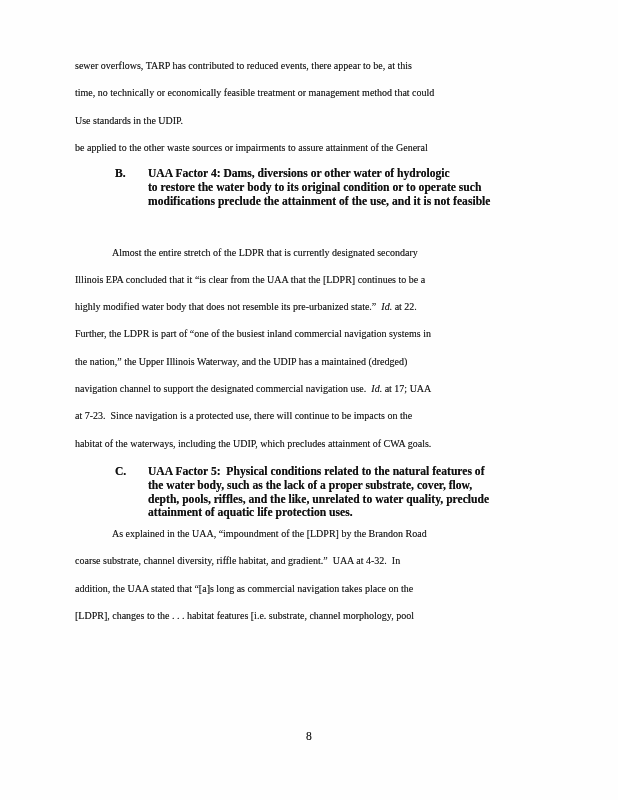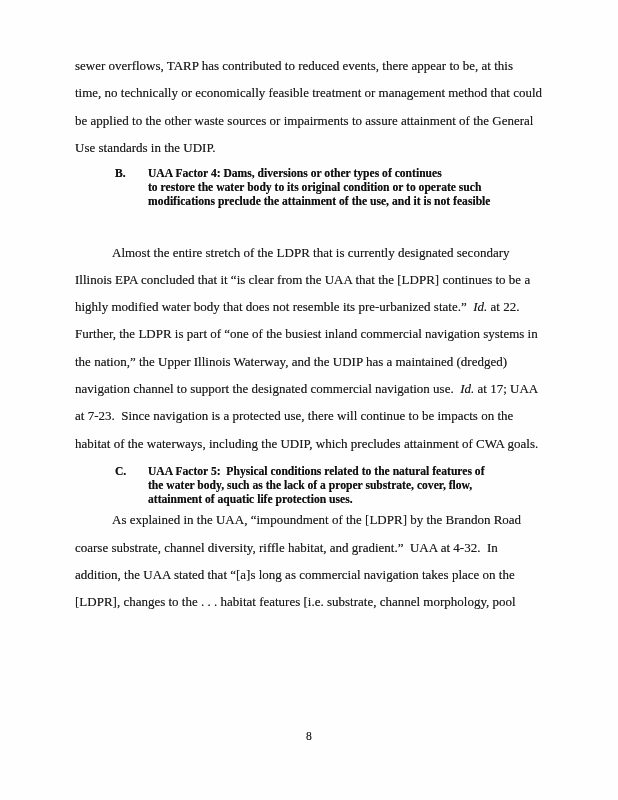--- a/index.html
+++ b/index.html
@@ -17,21 +17,21 @@
     color: #1c1c1c;
     -webkit-font-smoothing: none;
   }
   .content {
     position: absolute;
     left: 75px;
     top: 52px;
     width: 448px;
   }
   .paragraph {
-    font-size: 13px;
+    font-size: 10px;
   }
   .paragraph .line {
     line-height: 27.3px;
     white-space: pre;
     text-shadow: 0 0 0.4px rgba(20,20,20,0.55);
   }
   .line.first-indent {
     padding-left: 37px;
   }
   .heading {
@@ -71,46 +71,47 @@
   i.cite { font-style: italic; }
 </style>
 </head>
 <body>
 
 <div class="page">
   <div class="content" id="doc-content">
       <div class="paragraph">
         <div class="line">sewer overflows, TARP has contributed to reduced events, there appear to be, at this</div>
         <div class="line">time, no technically or economically feasible treatment or management method that could</div>
+        <div class="line">Use standards in the UDIP.</div>
         <div class="line">be applied to the other waste sources or impairments to assure attainment of the General</div>
-        <div class="line">Use standards in the UDIP.</div>
       </div>
       <div class="heading block-heading-b">
         <span class="h-label">B.</span>
         <div class="h-body">
-          <div class="line">UAA Factor 4: Dams, diversions or other types of continues</div>
+          <div class="line">UAA Factor 4: Dams, diversions or other water of hydrologic</div>
           <div class="line">to restore the water body to its original condition or to operate such</div>
           <div class="line">modifications preclude the attainment of the use, and it is not feasible</div>
         </div>
       </div>
       <div class="paragraph block-para-2">
         <div class="line first-indent">Almost the entire stretch of the LDPR that is currently designated secondary</div>
         <div class="line">Illinois EPA concluded that it “is clear from the UAA that the [LDPR] continues to be a</div>
         <div class="line">highly modified water body that does not resemble its pre-urbanized state.”  <i class="cite">Id.</i> at 22.</div>
         <div class="line">Further, the LDPR is part of “one of the busiest inland commercial navigation systems in</div>
         <div class="line">the nation,” the Upper Illinois Waterway, and the UDIP has a maintained (dredged)</div>
         <div class="line">navigation channel to support the designated commercial navigation use.  <i class="cite">Id.</i> at 17; UAA</div>
         <div class="line">at 7-23.  Since navigation is a protected use, there will continue to be impacts on the</div>
         <div class="line">habitat of the waterways, including the UDIP, which precludes attainment of CWA goals.</div>
       </div>
       <div class="heading block-heading-c">
         <span class="h-label">C.</span>
         <div class="h-body">
           <div class="line">UAA Factor 5:  Physical conditions related to the natural features of</div>
           <div class="line">the water body, such as the lack of a proper substrate, cover, flow,</div>
+          <div class="line">depth, pools, riffles, and the like, unrelated to water quality, preclude</div>
           <div class="line">attainment of aquatic life protection uses.</div>
         </div>
       </div>
       <div class="paragraph block-para-3">
         <div class="line first-indent">As explained in the UAA, “impoundment of the [LDPR] by the Brandon Road</div>
         <div class="line">coarse substrate, channel diversity, riffle habitat, and gradient.”  UAA at 4-32.  In</div>
         <div class="line">addition, the UAA stated that “[a]s long as commercial navigation takes place on the</div>
         <div class="line">[LDPR], changes to the . . . habitat features [i.e. substrate, channel morphology, pool</div>
       </div>
     </div>

